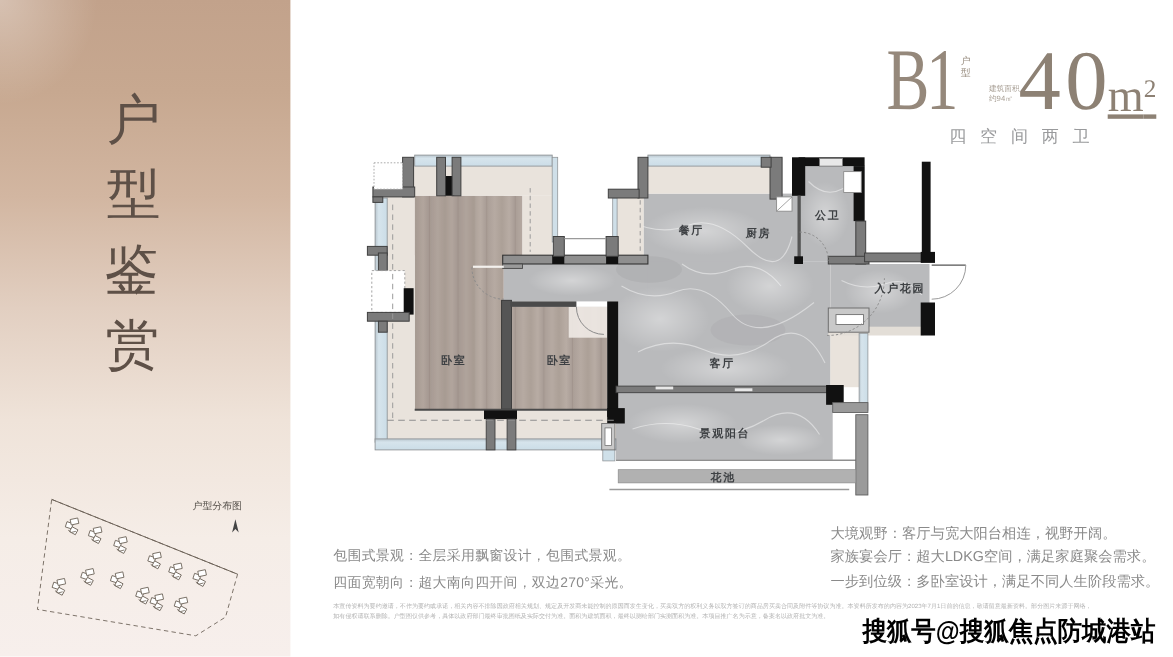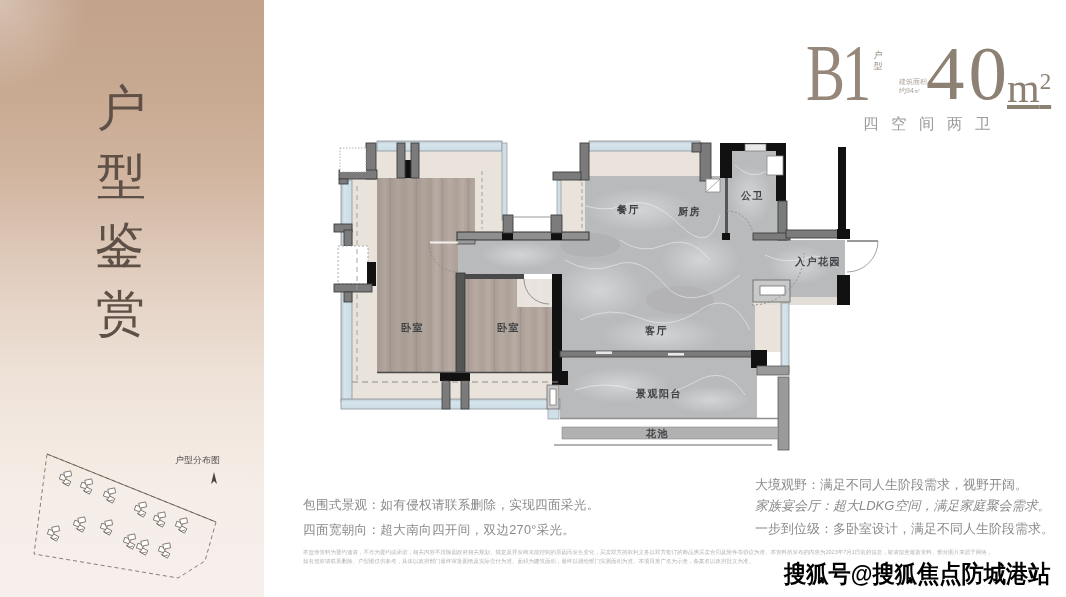--- a/index.html
+++ b/index.html
@@ -335,26 +335,26 @@
     <use href="#b1" x="110" y="101"></use>
     <use href="#b1" x="123" y="107"></use>
     <use href="#b1" x="145" y="110"></use>
   </g>
 
   <text x="155" y="23" font-size="9" fill="#55504a" font-family="'Liberation Sans',sans-serif">户型分布图</text>
 
   <path d="M 194 32 L 197 44 L 194 41 L 191 44 Z" fill="#444"></path>
 </svg>
 
-<div class="abs" style="left:303px;top:497px;font-size:12.6px;color:#8a8a8a;letter-spacing:0.3px;">包围式景观：如有侵权请联系删除，实现四面采光。</div>
+<div class="abs" style="left:303px;top:497px;font-size:12.6px;color:#8a8a8a;letter-spacing:0.3px;">包围式景观：全层采用飘窗设计，包围式景观。</div>
 
 <div class="abs" style="left:303px;top:522px;font-size:12.6px;color:#8a8a8a;letter-spacing:0.3px;">四面宽朝向：超大南向四开间，双边270°采光。</div>
 
 <div class="abs" style="left:303px;top:548px;width:690px;font-size:5.5px;color:#b3b3b3;line-height:9px;">本宣传资料为要约邀请，不作为要约或承诺，相关内容不排除因政府相关规划、规定及开发商未能控制的原因而发生变化，买卖双方的权利义务以双方签订的商品房买卖合同及附件等协议为准。本资料所发布的内容为2023年7月1日前的信息，敬请留意最新资料。部分图片来源于网络，如有侵权请联系删除。户型图仅供参考，具体以政府部门最终审批图纸及实际交付为准。面积为建筑面积，最终以测绘部门实测面积为准。本项目推广名为示意，备案名以政府批文为准。</div>
 
-<div class="abs" style="left:755px;top:476px;font-size:13px;color:#8a8a8a;">大境观野：满足不同人生阶段需求，视野开阔。</div>
-
-<div class="abs" style="left:755px;top:497px;font-size:13px;color:#8a8a8a;font-style:italic;">家族宴会厅：超大LDKG空间，满足家庭聚会需求。</div>
+<div class="abs" style="left:755px;top:476px;font-size:13px;color:#8a8a8a;">大境观野：客厅与宽大阳台相连，视野开阔。</div>
+
+<div class="abs" style="left:755px;top:497px;font-size:13px;color:#8a8a8a;">家族宴会厅：超大LDKG空间，满足家庭聚会需求。</div>
 
 <div class="abs" style="left:755px;top:520px;font-size:13px;color:#8a8a8a;">一步到位级：多卧室设计，满足不同人生阶段需求。</div>
 
 <div class="abs" style="left:784px;top:558px;font-size:24.2px;font-weight:bold;white-space:nowrap;transform:scaleX(0.92);transform-origin:left top;color:#000;
  text-shadow:-1.5px -1.5px 0 #fff,1.5px -1.5px 0 #fff,-1.5px 1.5px 0 #fff,1.5px 1.5px 0 #fff,0 -1.5px 0 #fff,0 1.5px 0 #fff,-1.5px 0 0 #fff,1.5px 0 0 #fff;">搜狐号@搜狐焦点防城港站</div>
 
 </body></html>

